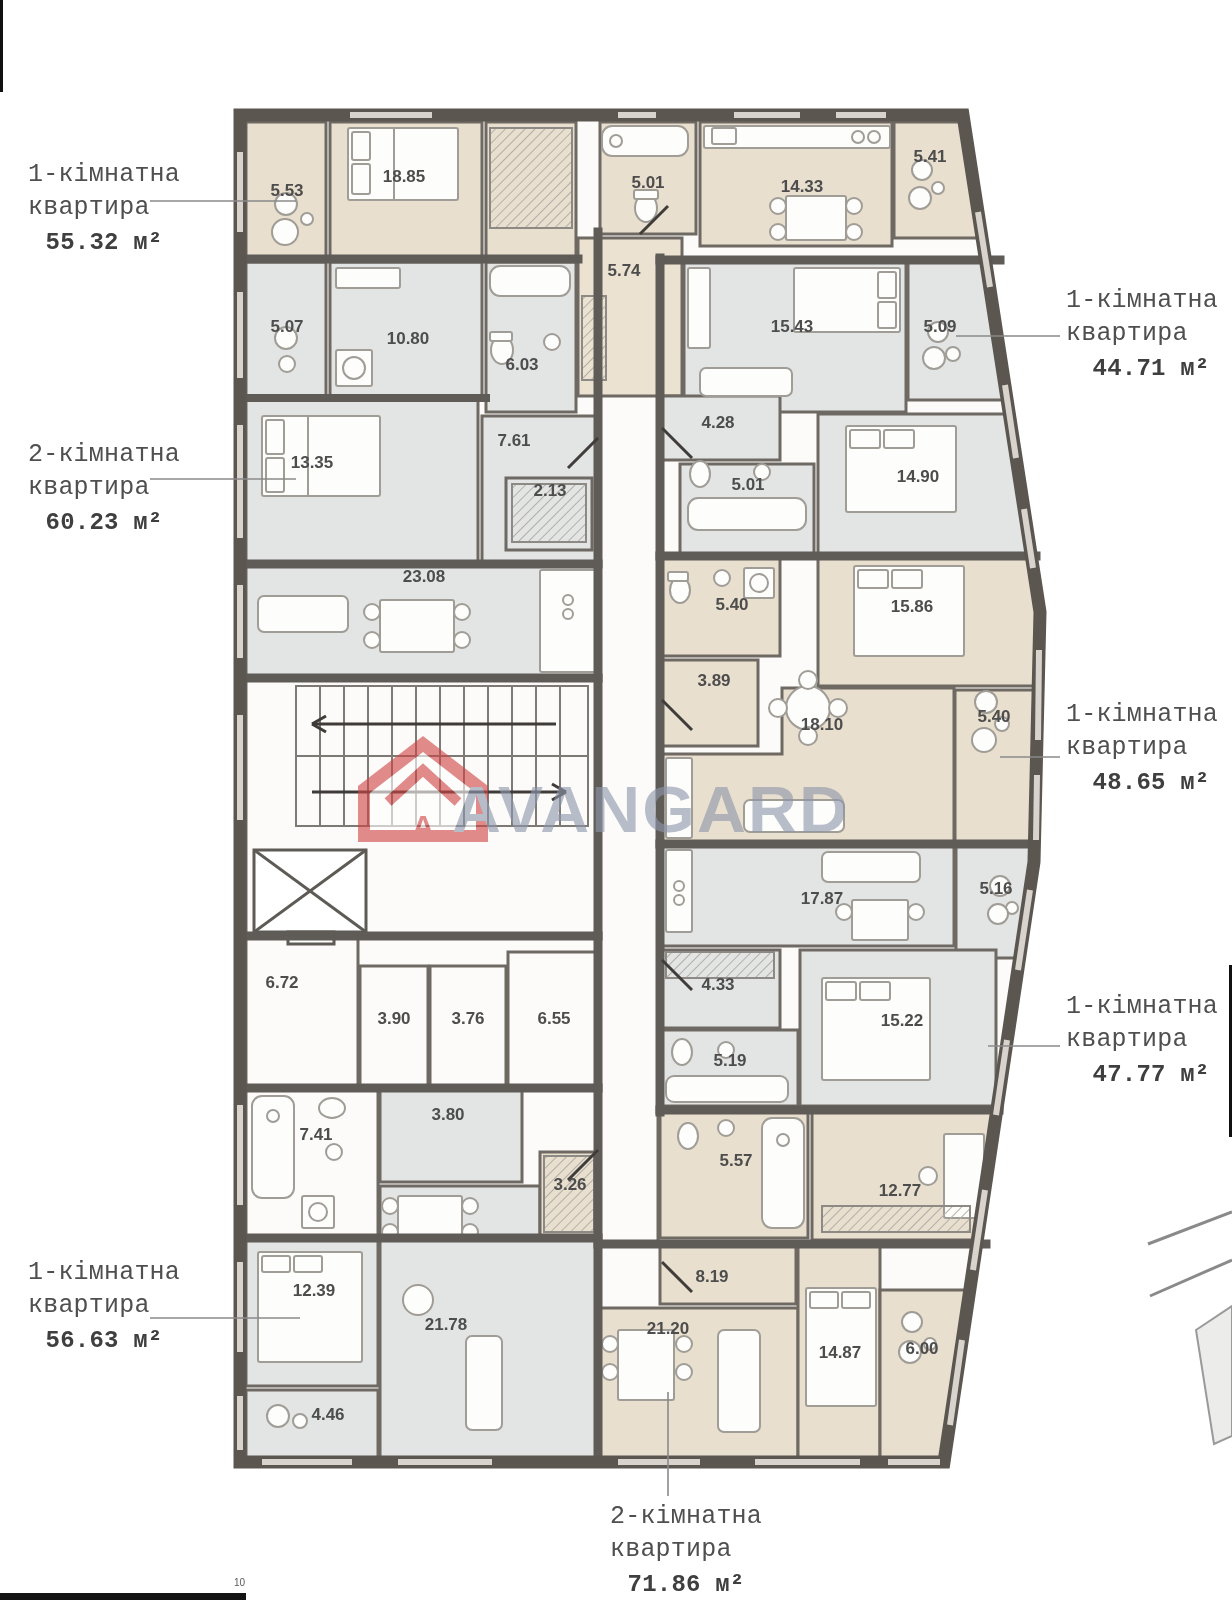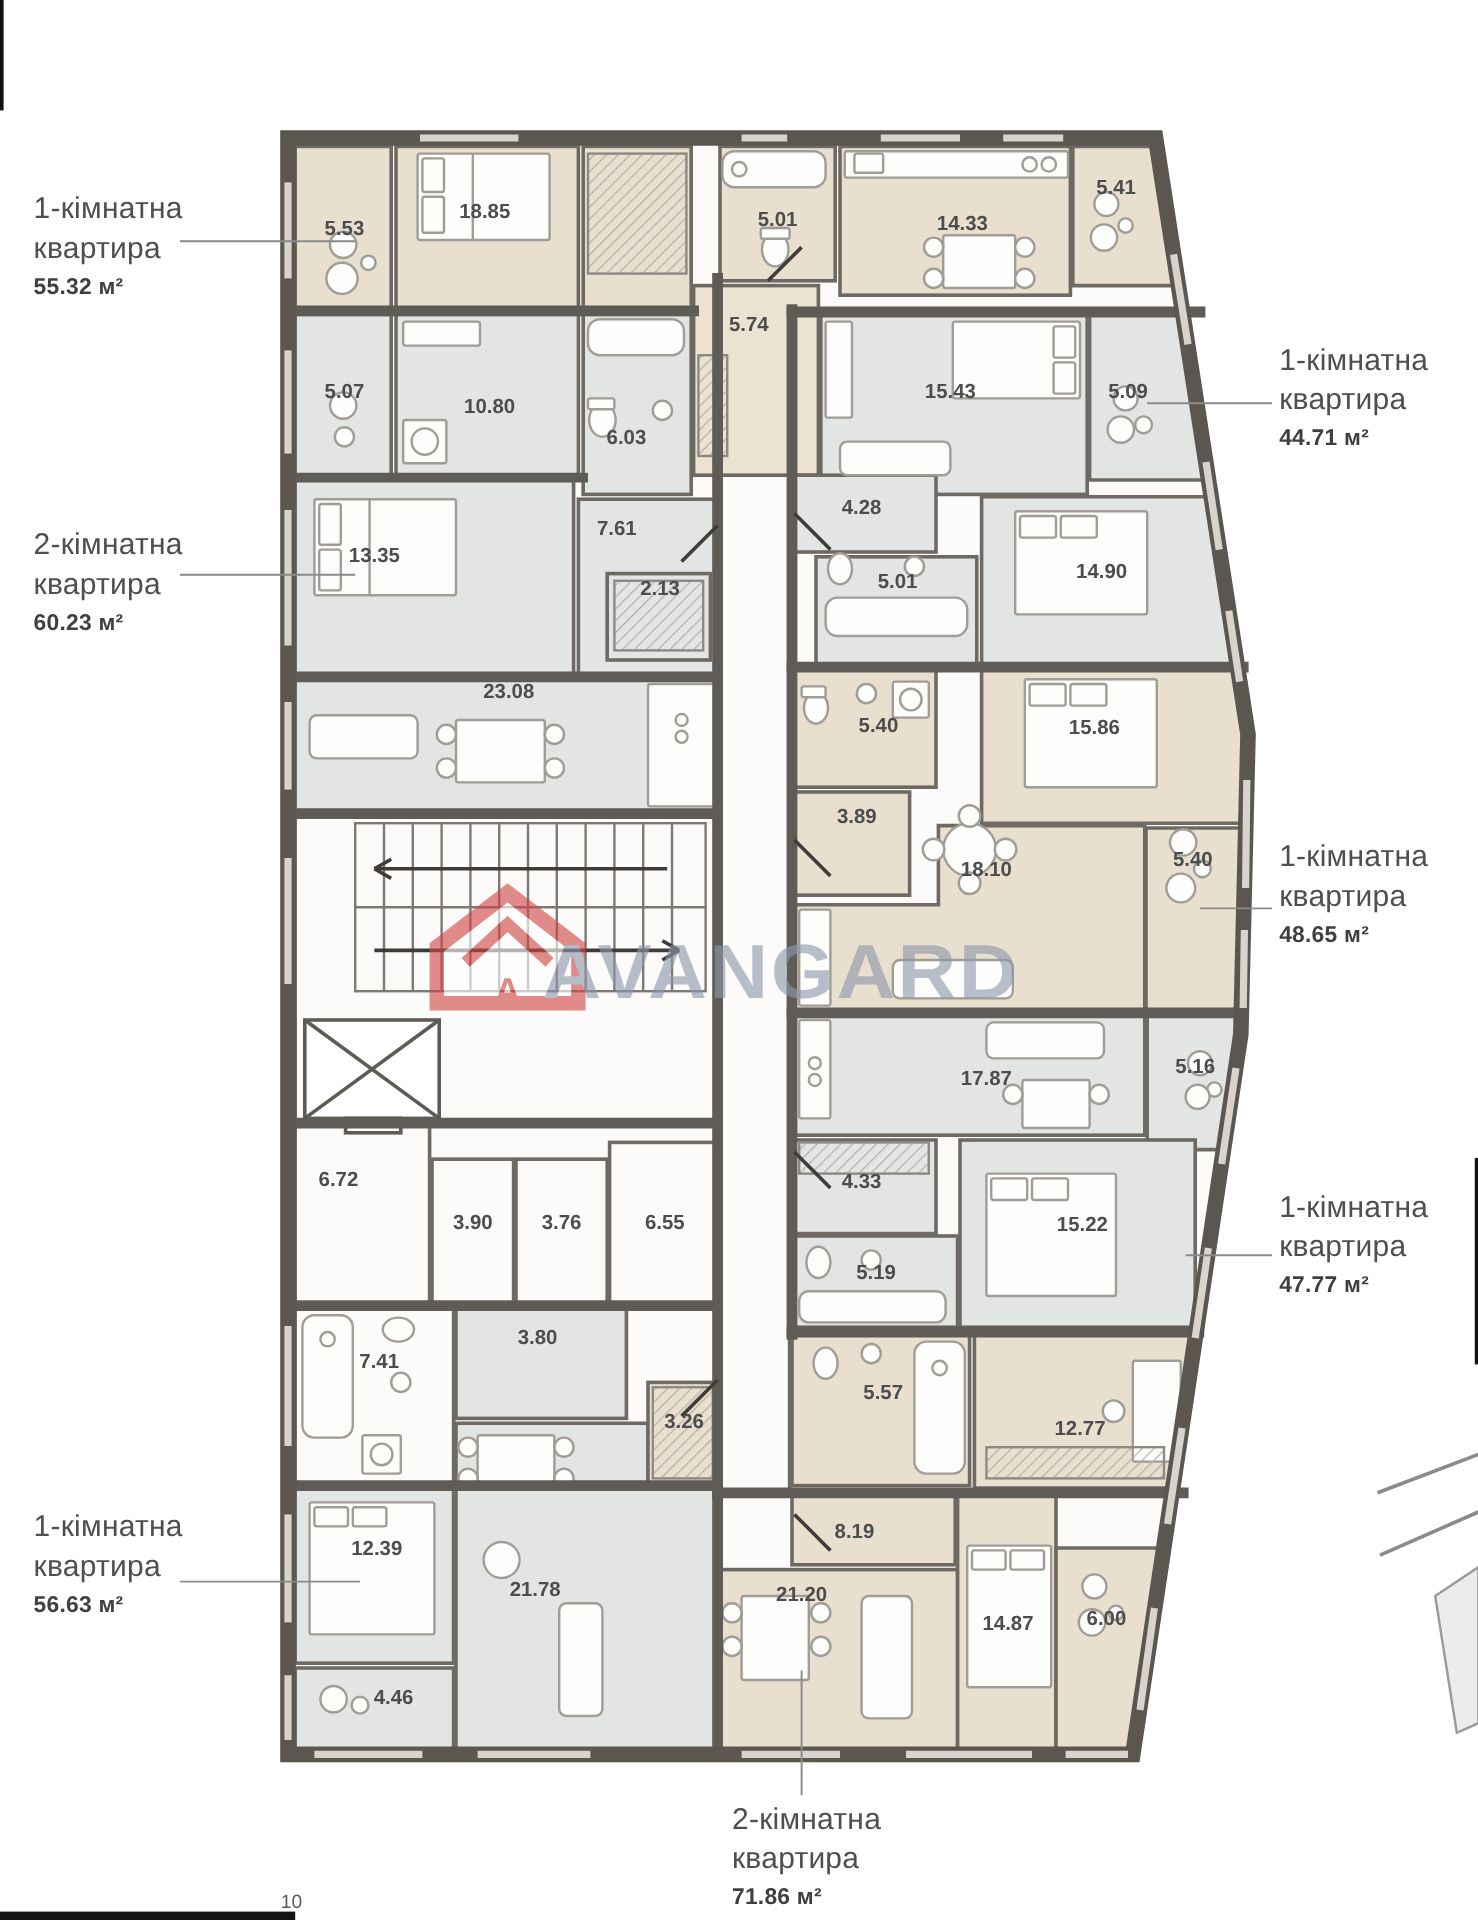--- a/index.html
+++ b/index.html
@@ -1,23 +1,23 @@
 <!DOCTYPE html>
 <html><head>
 <meta charset="utf-8">
 <style>
   html,body{margin:0;padding:0;background:#ffffff;}
   #stage{position:relative;width:1232px;height:1600px;background:#ffffff;overflow:hidden;
          font-family:"Liberation Sans", sans-serif;}
   svg{position:absolute;left:0;top:0;}
-  .co{position:absolute;font-size:25px;line-height:1.32;color:#4f4f4f;letter-spacing:.2px;}
-  .co .area{font-weight:700;font-size:19px;margin-top:3px;color:#3f3f3f;}
+  .co{position:absolute;font-size:25px;line-height:1.32;color:#4f4f4f;letter-spacing:.2px;font-family:Liberation Mono, monospace;}
+  .co .area{font-weight:700;font-size:24px;margin-top:3px;color:#3f3f3f;text-align:center;}
   .co.right{width:170px;}
   .pagebar{position:absolute;left:0;top:1593px;width:246px;height:7px;background:#141414;}
-  .pagenum{position:absolute;left:234px;top:1577px;font-size:16px;color:#5a5a5a;}
+  .pagenum{position:absolute;left:234px;top:1577px;font-size:10px;color:#5a5a5a;}
   .edge{position:absolute;background:#111;}
 </style>
 </head>
 <body>
 
 <div id="stage">
   <svg id="plan" width="1232" height="1600" viewBox="0 0 1232 1600">
       <defs>
         <pattern id="hx" width="7" height="7" patternUnits="userSpaceOnUse" patternTransform="rotate(45)">
           <line x1="0" y1="0" x2="0" y2="7" stroke="#b3afa8" stroke-width="2"></line>

